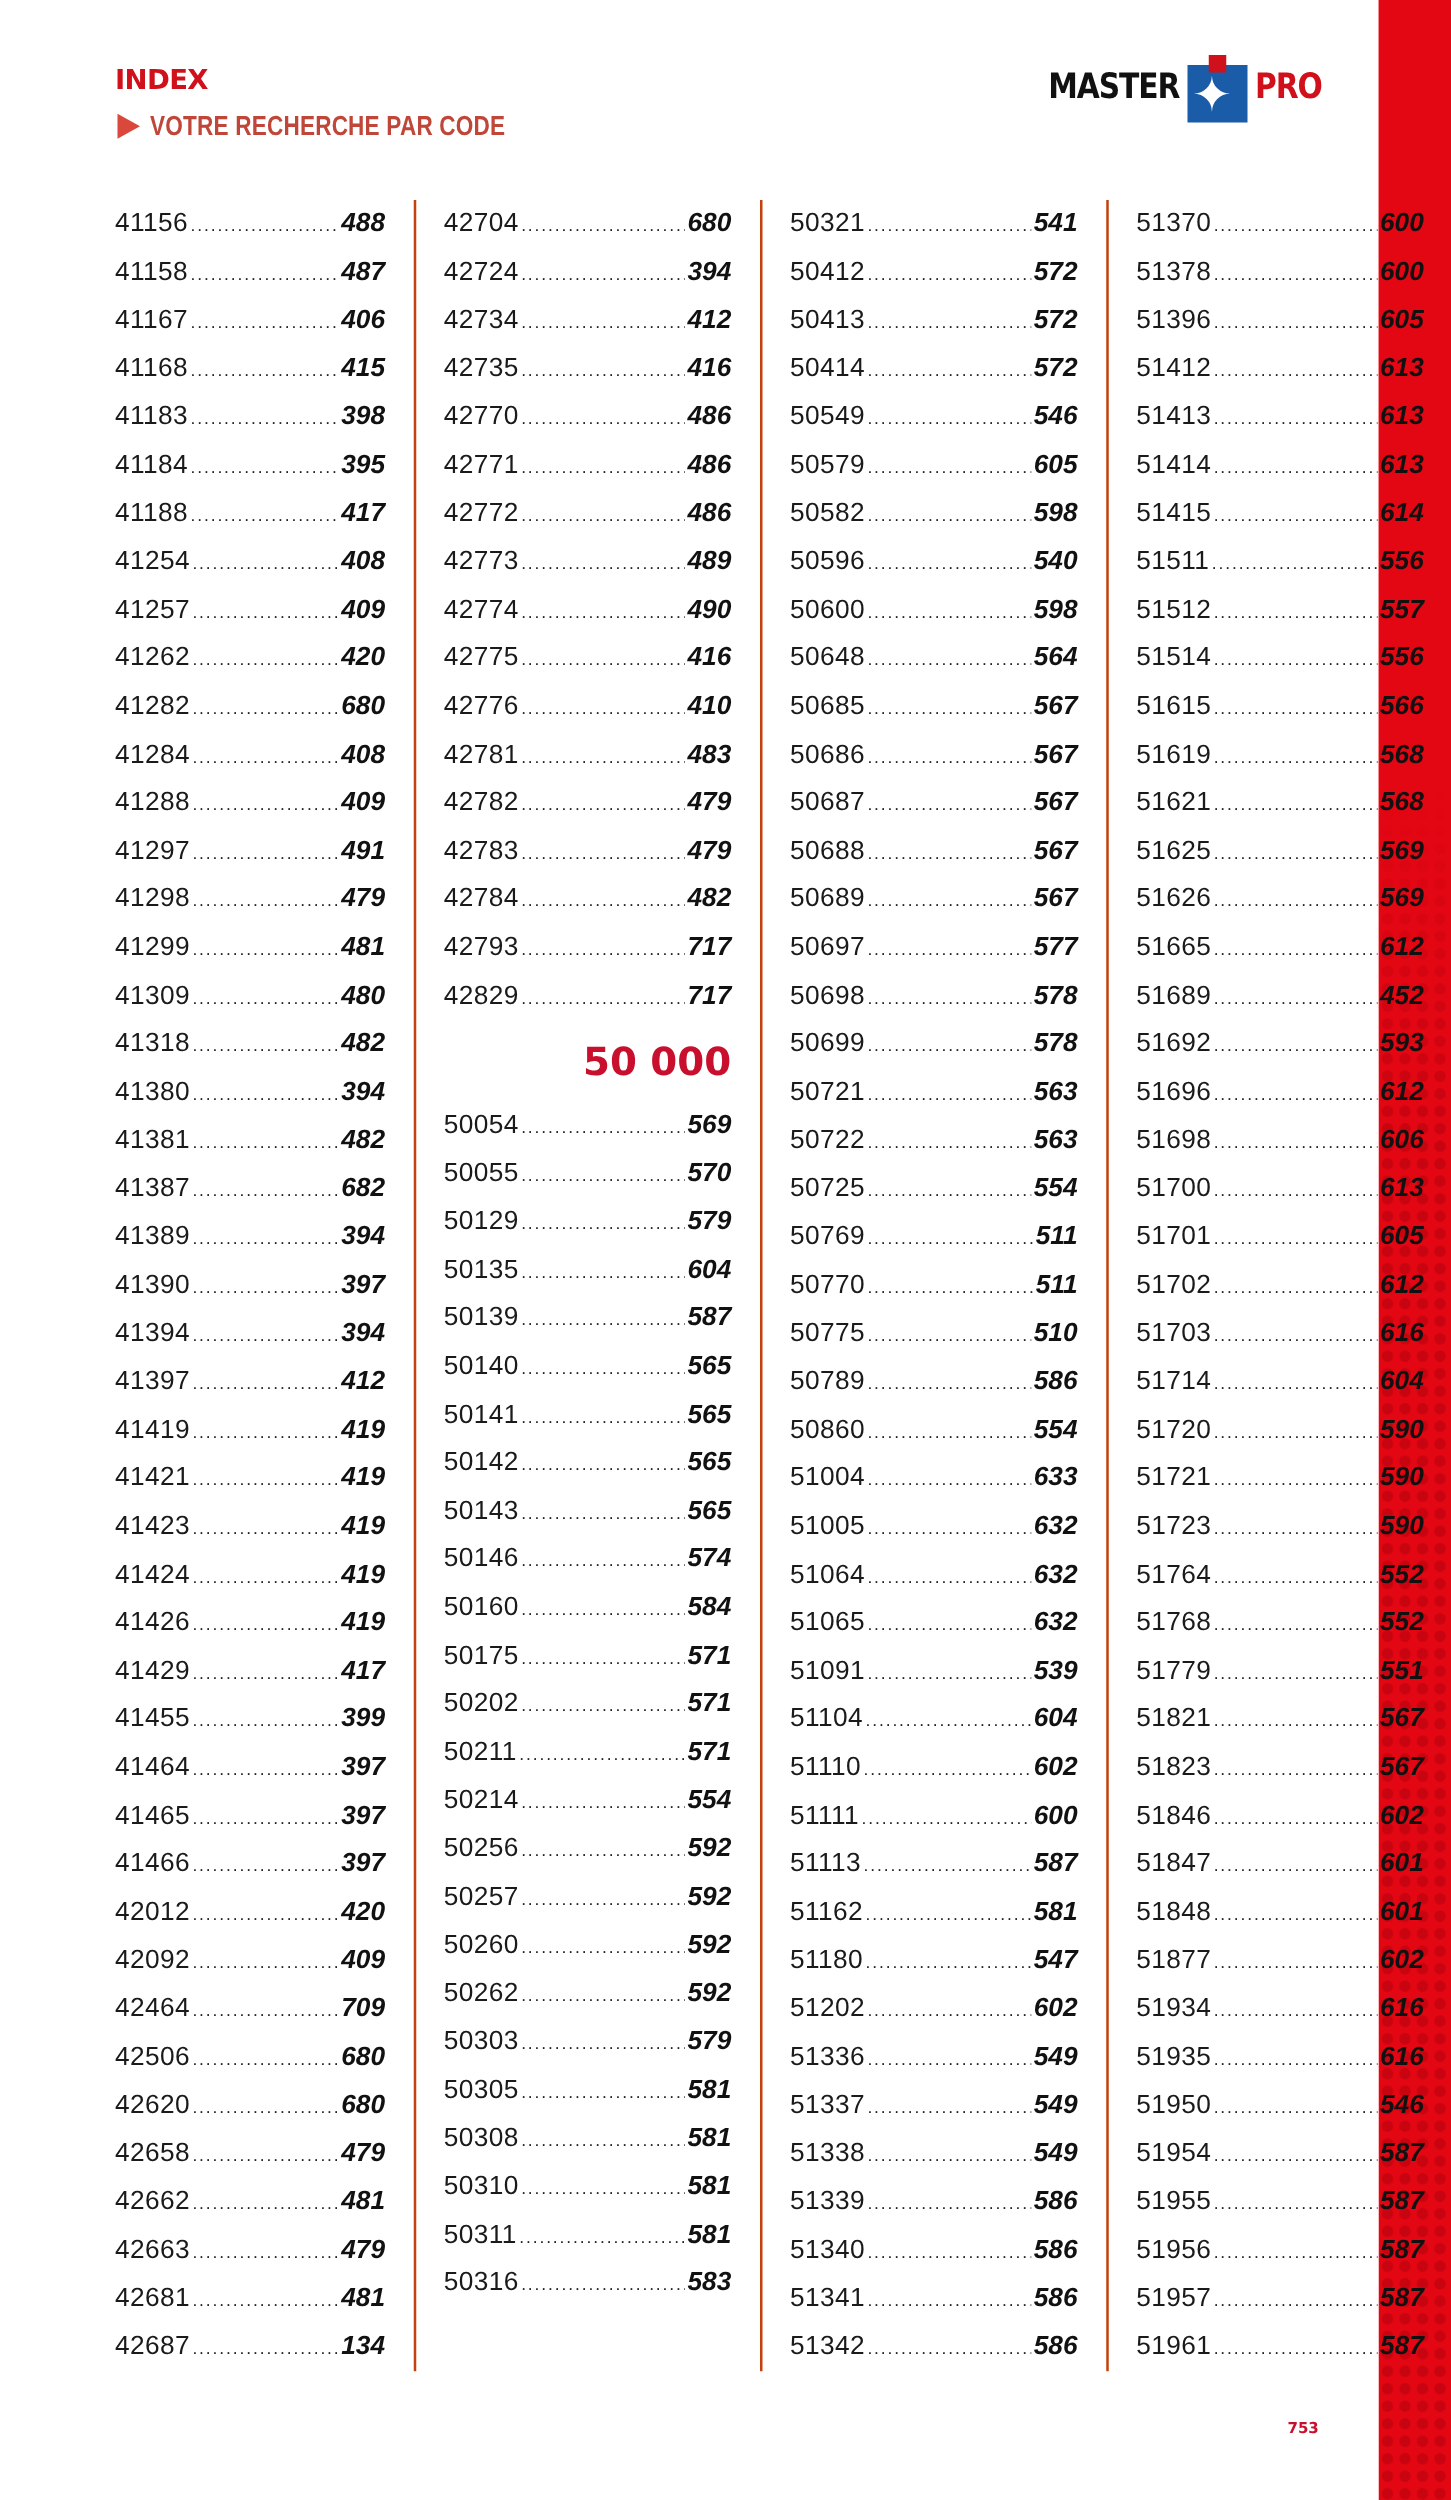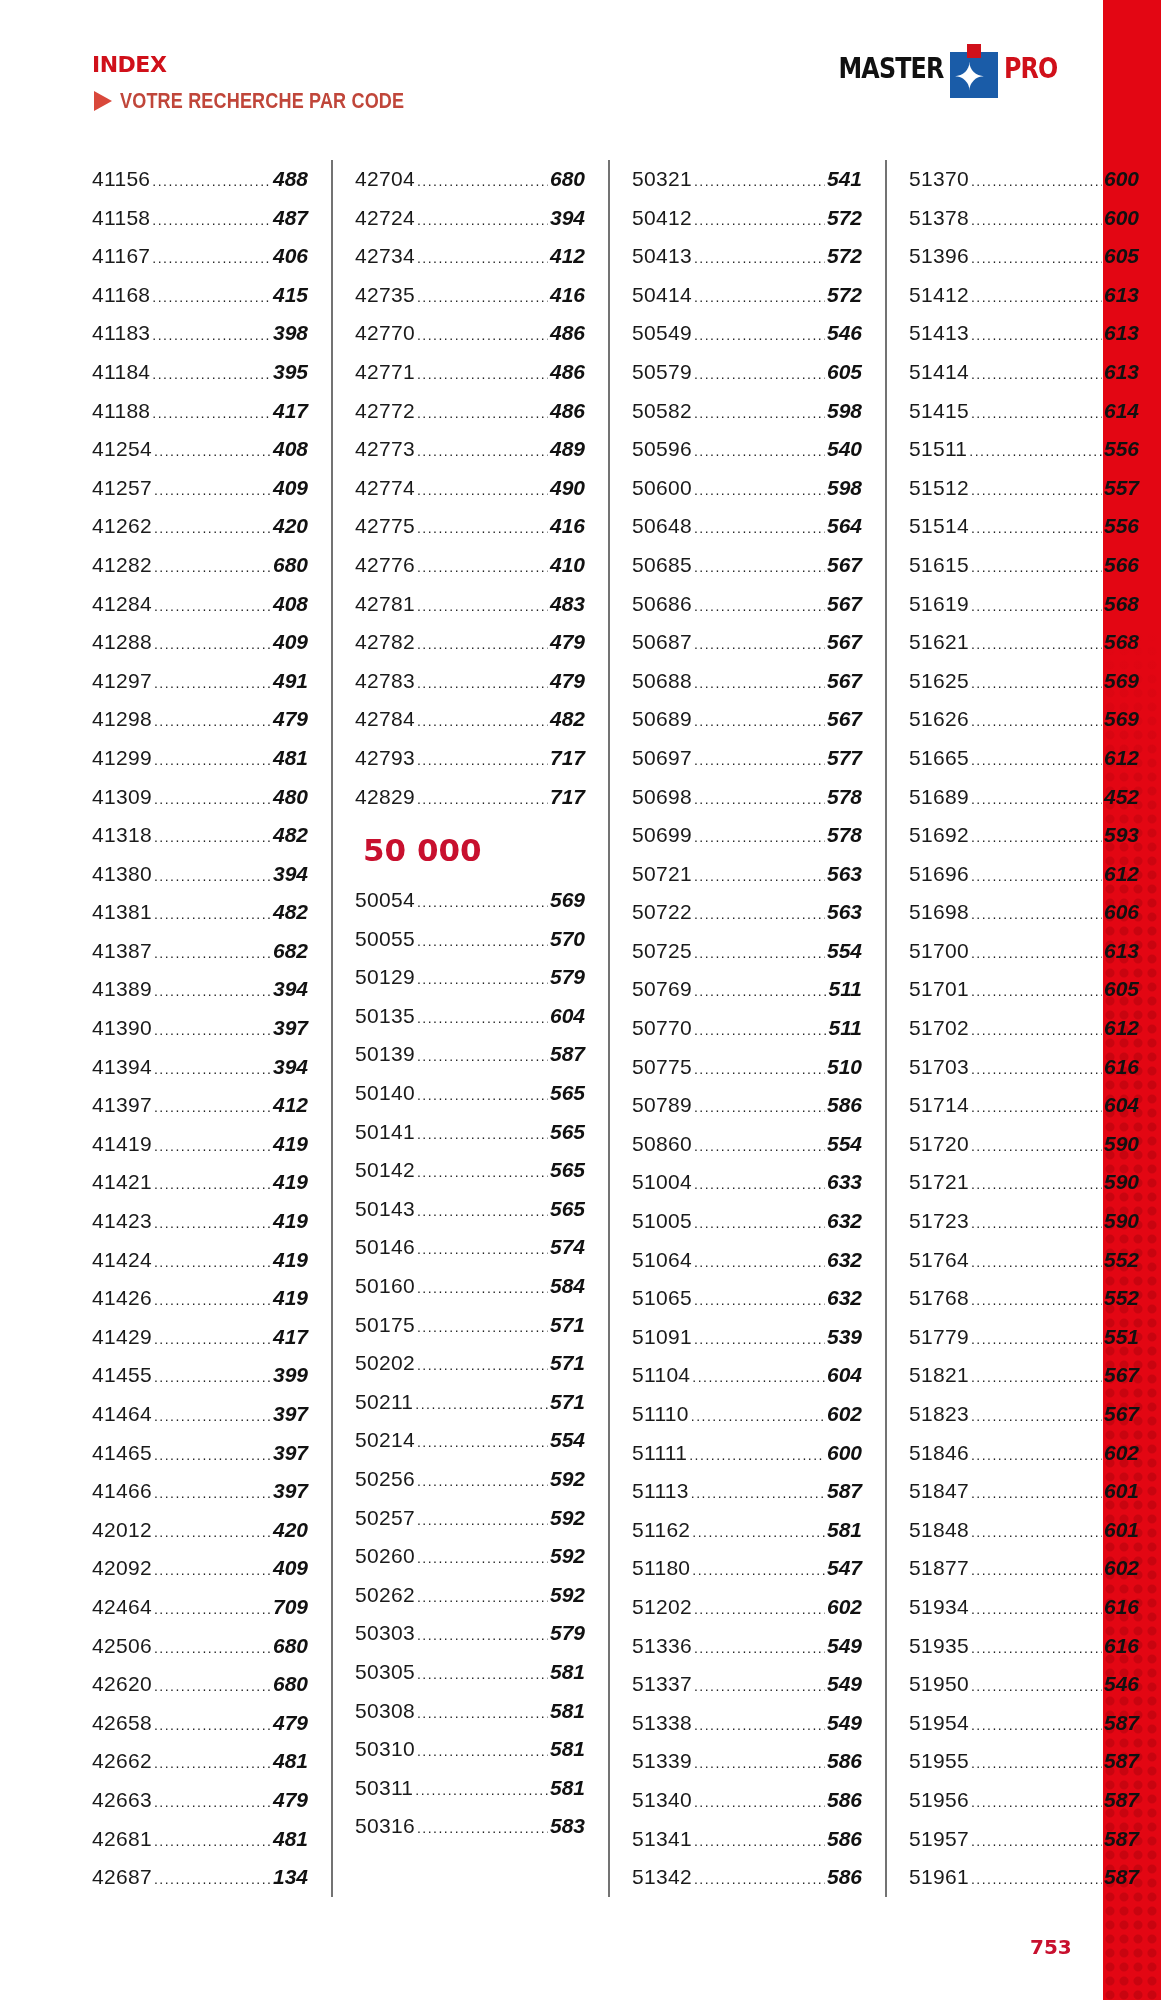--- a/index.html
+++ b/index.html
@@ -60,21 +60,21 @@
       color: #d0101a; transform: scaleX(0.85); transform-origin: left center; letter-spacing: -1px;
     }
     .columns {
       position: absolute; top: 160px; left: 92px; width: 980px;
       display: flex;
     }
     .col {
       width: 230px; position: relative;
       padding-right: 23px;
     }
-    .col + .col { padding-left: 22px; border-left: 2px solid #737373; }
+    .col + .col { padding-left: 22px; border-left: 2px solid #c2410c; }
     .col:nth-child(1) { width: 216px; }
     .col:first-child { padding-left: 0; text-align: right; }
     .entry {
       display: flex; align-items: baseline; height: 38.6px; font-size: 21px;
       line-height: 38.6px;
     }
     .code { font-family: "Liberation Sans", sans-serif; color: #1a1a1a; letter-spacing: 0.3px; }
     .dots {
       flex: 1; overflow: hidden; white-space: nowrap; margin: 0 2px;
       color: #222; font-size: 14px; letter-spacing: 1.5px;
@@ -83,24 +83,25 @@
       content: "..............................................................";
     }
     .page {
       font-family: "Liberation Sans", sans-serif; font-weight: bold; font-style: italic;
       color: #111; font-size: 21px;
     }
     .section-heading {
       height: 62px; line-height: 62px; margin: 3px 0 0 8px;
       font-family: "DejaVu Sans", sans-serif; font-weight: bold; font-size: 31px;
       color: #c8102e;
+      text-align: right;
     }
     .page-number {
       position: absolute; left: 1030px; top: 1935px;
-      font-family: "DejaVu Sans", sans-serif; font-weight: bold; font-size: 20px; color: #c8102e;
+      font-family: "DejaVu Sans", sans-serif; font-weight: bold; font-size: 12px; color: #c8102e;
     }
   </style>
 </head>
 <body>
 
 <div class="red-band"></div>
 <div class="red-band-solid"></div>
 
 <div class="header-title">INDEX</div>
 <div class="header-sub">

